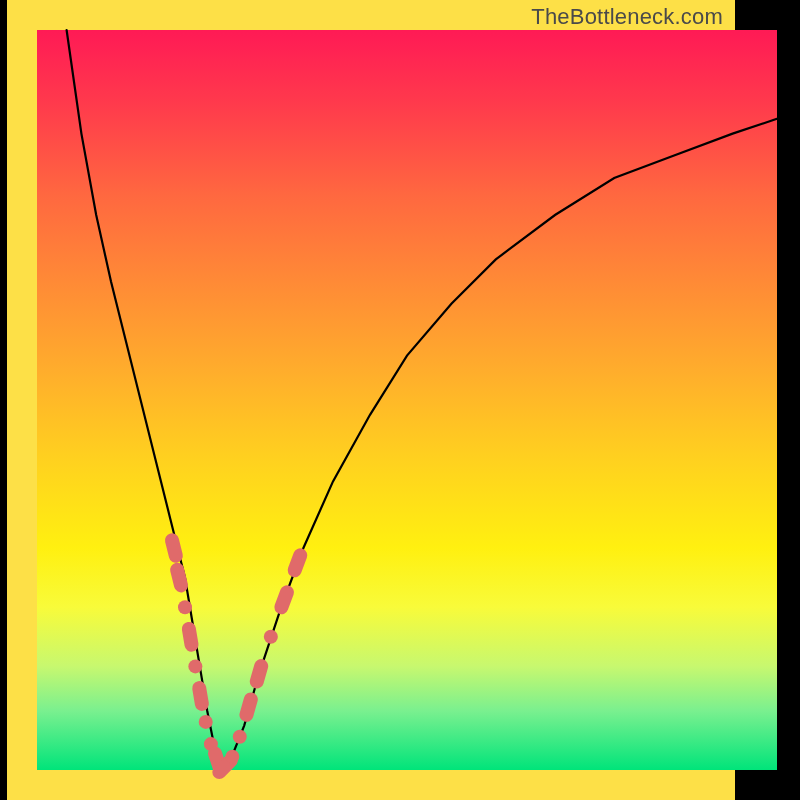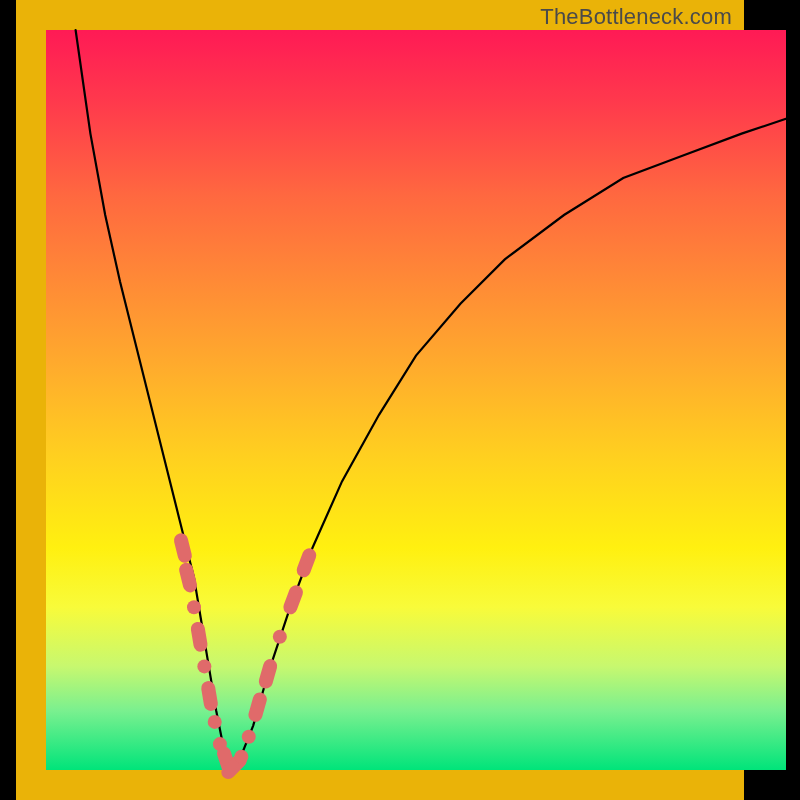--- a/index.html
+++ b/index.html
@@ -7,24 +7,24 @@
     padding: 0;
     width: 800px;
     height: 800px;
     overflow: hidden;
     background: #000;
     font-family: Arial, Helvetica, sans-serif;
   }
   .frame {
     position: absolute;
     top: 0;
-    left: 16px;
+    left: 7px;
     width: 728px;
     height: 800px;
-    background: #eab308;
+    background: #fde047;
   }
   .plot-area {
     position: absolute;
     top: 30px;
     left: 30px;
     width: 740px;
     height: 740px;
     
     background: linear-gradient(to bottom,
       #ff1a55 0%,

